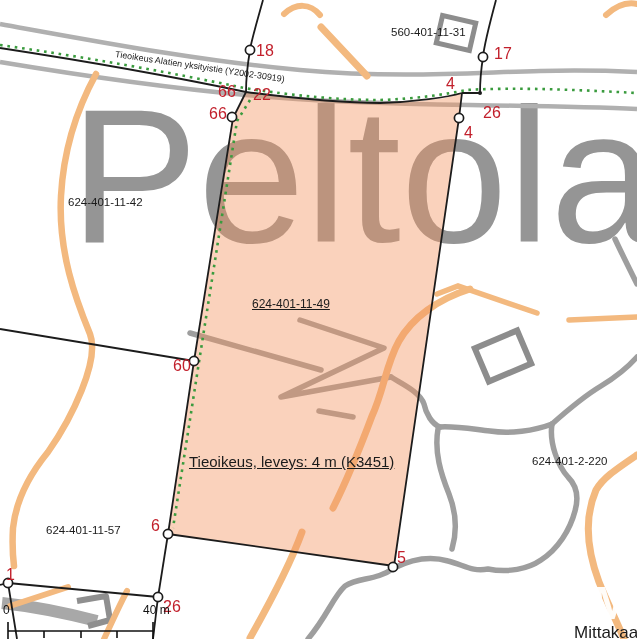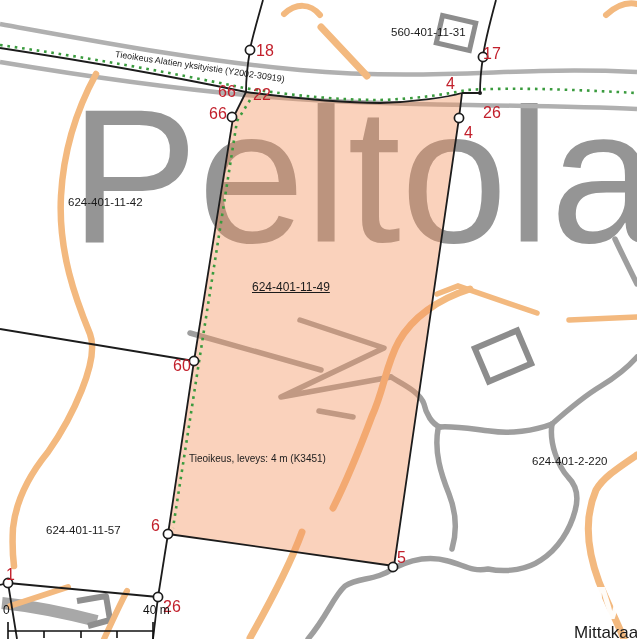--- a/index.html
+++ b/index.html
@@ -2,22 +2,22 @@
 <html><head>
 <meta charset="utf-8">
 <style>
   html,body{margin:0;padding:0;background:#fff;}
   .map{position:relative;width:637px;height:639px;background:#ffffff;overflow:hidden;
        font-family:"Liberation Sans",sans-serif;}
   .map svg{position:absolute;left:0;top:0;z-index:2;}
   .place-name{position:absolute;left:70px;top:80px;z-index:1;font-size:192px;line-height:1;
        color:#959595;letter-spacing:0;white-space:nowrap;}
   .lbl{position:absolute;z-index:4;font-size:11.5px;color:#1b1b1b;white-space:nowrap;}
-  .lbl-u{font-size:12px;text-decoration:underline;}
-  .lbl-sm{font-size:10px;}
+  .lbl-u{font-size:12px;text-decoration:underline;margin-top:17px;}
+  .lbl-sm{font-size:15px;text-decoration:underline;}
   .rot{transform:rotate(8.5deg);transform-origin:left top;font-size:9px;}
   .pt{position:absolute;z-index:4;font-size:16px;color:#c2202c;white-space:nowrap;}
   .scale-lbl{position:absolute;z-index:4;font-size:12px;color:#111;}
   .caption{position:absolute;z-index:4;font-size:17px;color:#1b1b1b;white-space:nowrap;padding-left:36px;}
   .watermark{position:absolute;left:593px;top:580px;z-index:6;font-size:46px;font-weight:bold;
        color:rgba(255,255,255,0.95);line-height:1;}
 </style>
 </head>
 <body>
 
@@ -119,21 +119,21 @@
   <div class="lbl rot" style="left:116px;top:49px;">Tieoikeus Alatien yksityistie (Y2002-30919)</div>
 
   <div class="lbl" style="left:391px;top:26px;">560-401-11-31</div>
   <div class="lbl" style="left:68px;top:196px;">624-401-11-42</div>
   <div class="lbl lbl-u" style="left:252px;top:280px;">624-401-11-49</div>
   <div class="lbl lbl-sm" style="left:189px;top:453px;">Tieoikeus, leveys: 4 m (K3451)</div>
   <div class="lbl" style="left:532px;top:455px;text-align:right;">624-401-2-220</div>
   <div class="lbl" style="left:46px;top:524px;text-align:center;">624-401-11-57</div>
 
   <div class="pt" style="left:256px;top:42px;">18</div>
-  <div class="pt" style="left:483px;top:45px;">17</div>
+  <div class="pt" style="left:494px;top:45px;">17</div>
   <div class="pt" style="left:218px;top:83px;">66</div>
   <div class="pt" style="left:253px;top:86px;text-align:center;">22</div>
   <div class="pt" style="left:209px;top:105px;">66</div>
   <div class="pt" style="left:446px;top:75px;">4</div>
   <div class="pt" style="left:483px;top:104px;">26</div>
   <div class="pt" style="left:464px;top:124px;">4</div>
   <div class="pt" style="left:173px;top:357px;">60</div>
   <div class="pt" style="left:151px;top:517px;">6</div>
   <div class="pt" style="left:397px;top:549px;">5</div>
   <div class="pt" style="left:6px;top:566px;">1</div>

